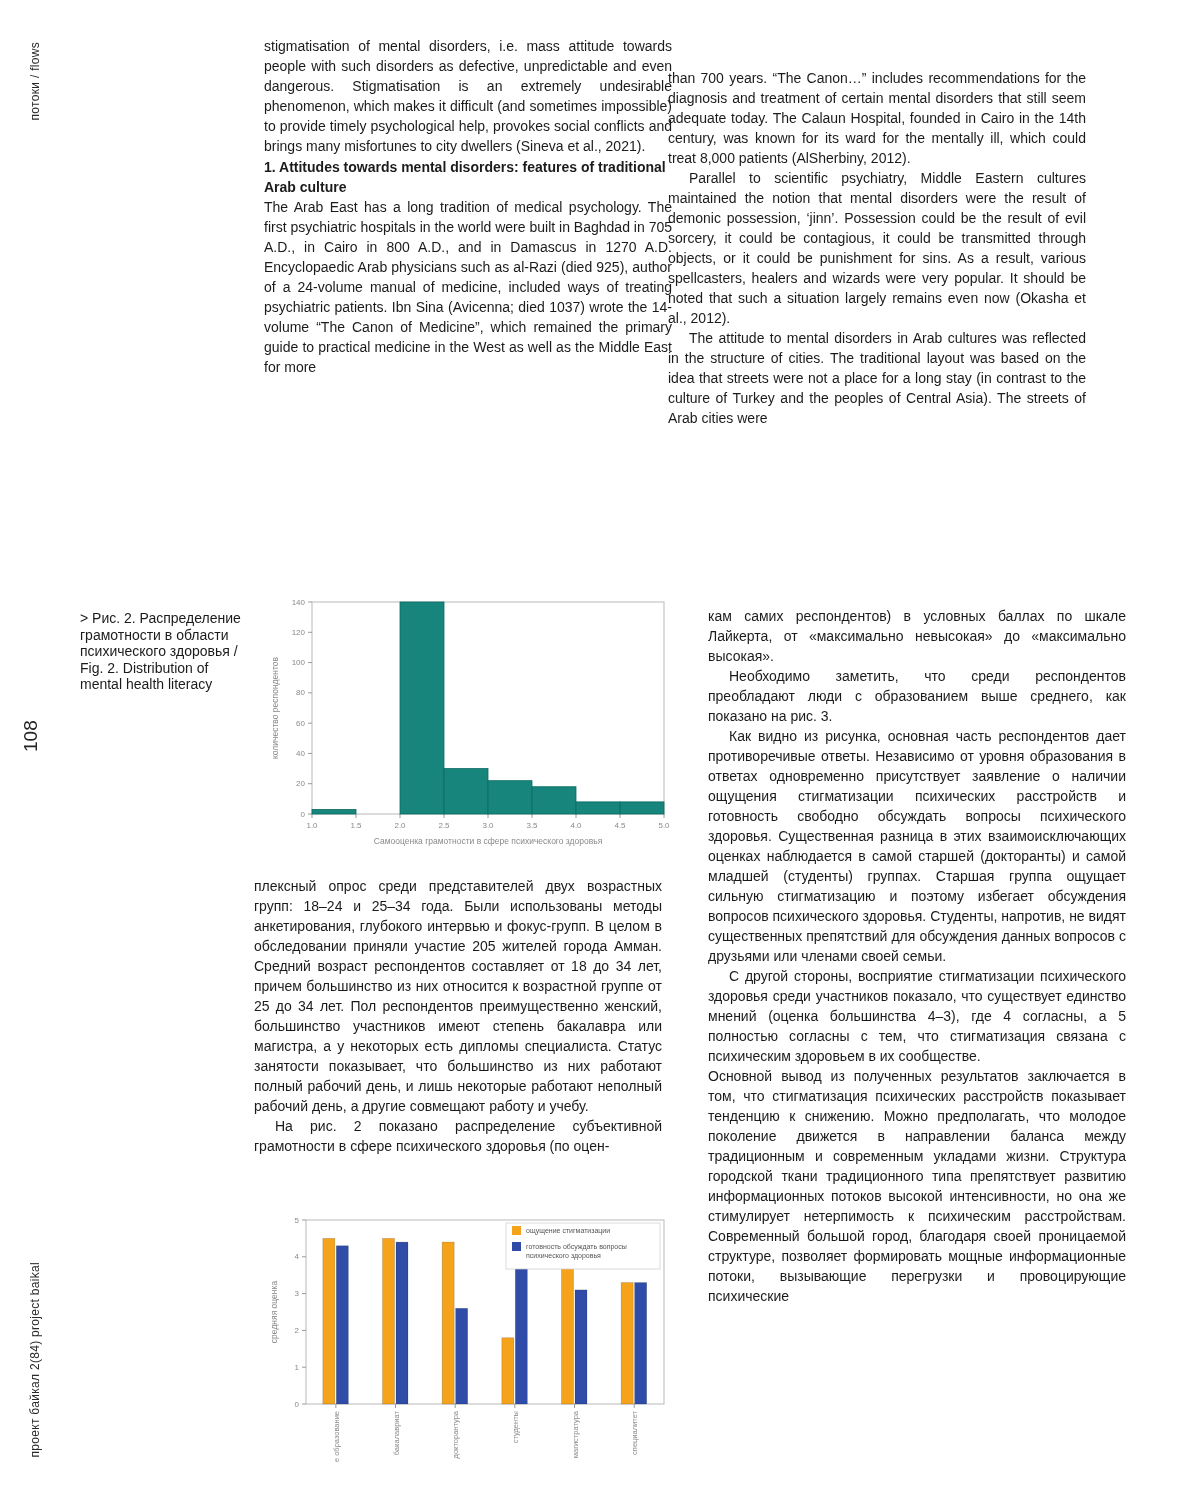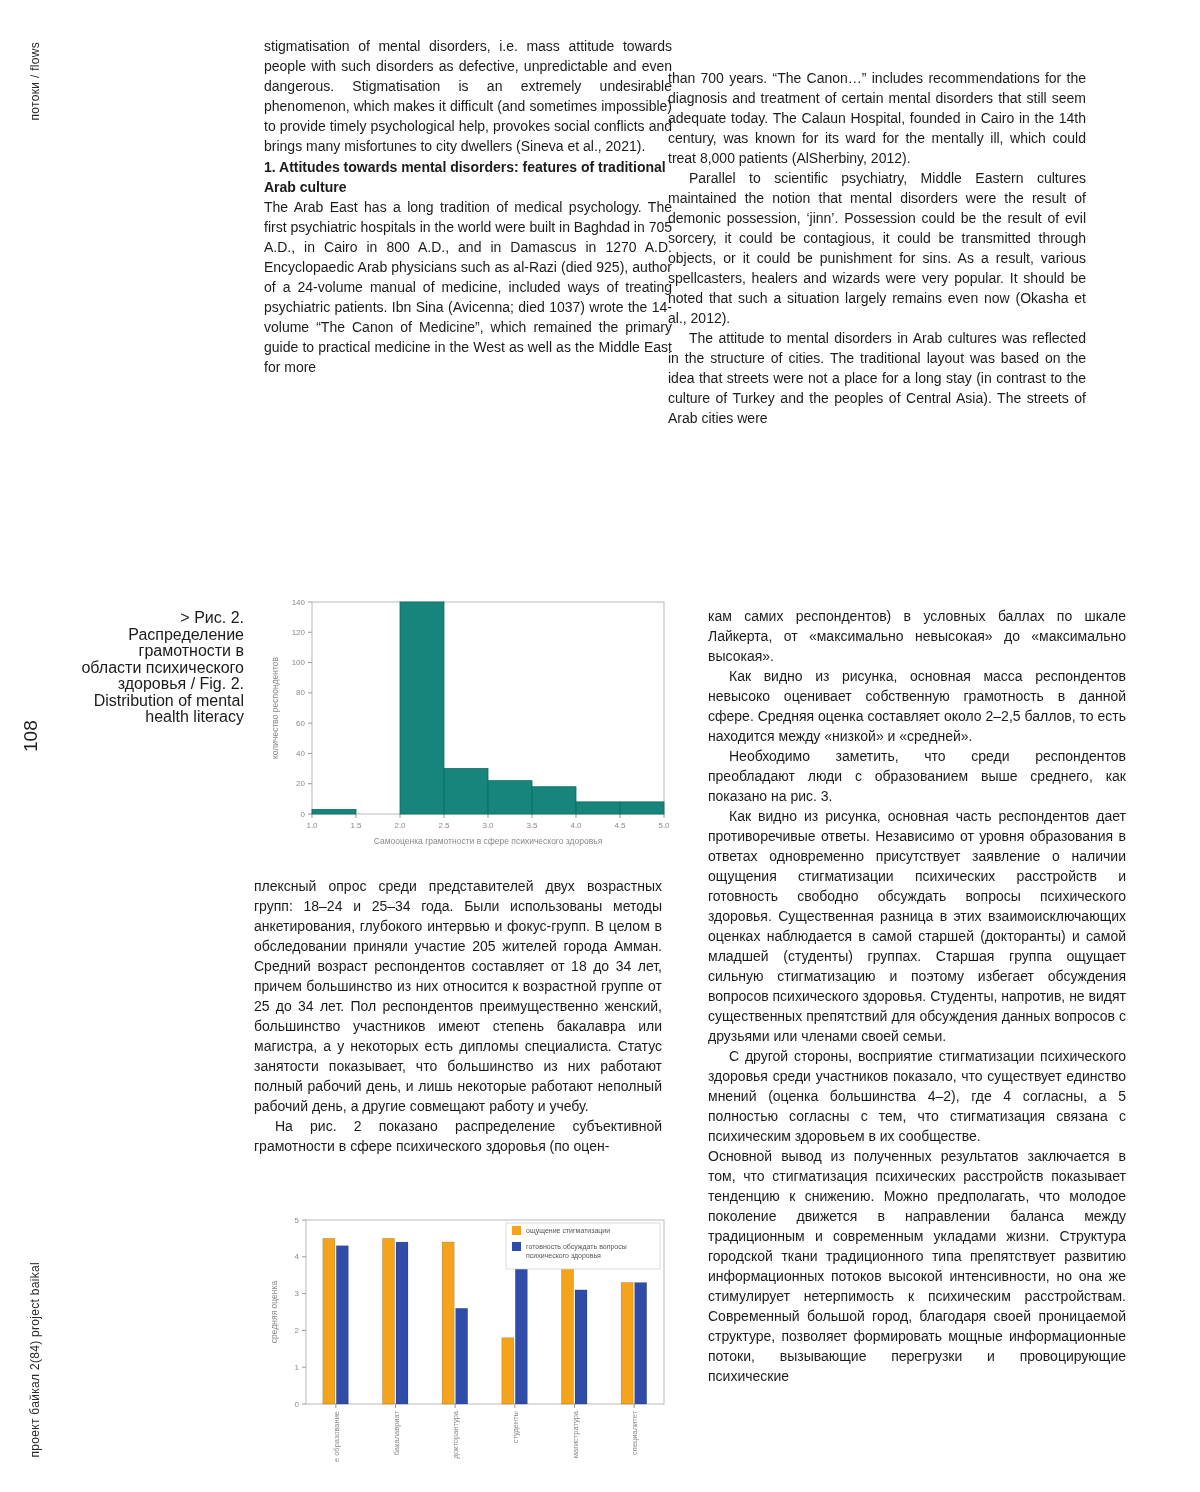--- a/index.html
+++ b/index.html
@@ -2,21 +2,21 @@
 <html><head>
 <meta charset="utf-8">
 <style>
   html,body{margin:0;padding:0;background:#ffffff;}
   .page{position:relative;width:1200px;height:1492px;background:#ffffff;
         font-family:"Liberation Sans",sans-serif;color:#1b1b1b;overflow:hidden;}
   .col{position:absolute;text-align:justify;font-size:14px;line-height:20px;}
   .col p{margin:0;}
   .col p.ind{text-indent:21px;}
   .col p.hd{font-weight:700;text-align:left;margin-top:1px;}
-  .caption{position:absolute;width:164px;font-size:16px;line-height:16.5px;text-align:right;color:#1b1b1b;}
+  .caption{position:absolute;width:164px;font-size:14px;line-height:16.5px;text-align:left;color:#1b1b1b;}
   .vert{position:absolute;writing-mode:vertical-rl;transform:rotate(180deg);
         font-size:12px;color:#2a2a2a;letter-spacing:0.3px;}
   .pagenum{position:absolute;left:20px;top:752px;transform:rotate(-90deg);
         transform-origin:0 0;font-size:19px;color:#222;}
   .chart{position:absolute;}
 </style>
 </head>
 <body>
 
 <div class="page">
@@ -85,24 +85,23 @@
         <text x="12" y="116" font-size="8.5" fill="#8a8a8a" text-anchor="middle" transform="rotate(-90 12 116)">количество респондентов</text>
       </svg></div>
 
   <div class="col" style="left:254px;top:876px;width:408px;">
     <p>плексный опрос среди представителей двух возрастных групп: 18–24 и 25–34 года. Были использованы методы анкетирования, глубокого интервью и фокус-групп. В целом в обследовании приняли участие 205 жителей города Амман. Средний возраст респондентов составляет от 18 до 34 лет, причем большинство из них относится к возрастной группе от 25 до 34 лет. Пол респондентов преимущественно женский, большинство участников имеют степень бакалавра или магистра, а у некоторых есть дипломы специалиста. Статус занятости показывает, что большинство из них работают полный рабочий день, и лишь некоторые работают неполный рабочий день, а другие совмещают работу и учебу.</p>
     <p class="ind">На рис. 2 показано распределение субъективной грамотности в сфере психического здоровья (по оцен-</p>
   </div>
 
   <div class="col" style="left:708px;top:606px;width:418px;">
     <p>кам самих респондентов) в условных баллах по шкале Лайкерта, от «максимально невысокая» до «максимально высокая».</p>
-    <p class="ind">Как видно из рисунка, основная масса респондентов невысоко оценивает собственную грамотность в данной сфере. Средняя оценка составляет около 2–2,5 баллов, то есть находится между «низкой» и «средней».</p>
     <p class="ind">Необходимо заметить, что среди респондентов преобладают люди с образованием выше среднего, как показано на рис. 3.</p>
     <p class="ind">Как видно из рисунка, основная часть респондентов дает противоречивые ответы. Независимо от уровня образования в ответах одновременно присутствует заявление о наличии ощущения стигматизации психических расстройств и готовность свободно обсуждать вопросы психического здоровья. Существенная разница в этих взаимоисключающих оценках наблюдается в самой старшей (докторанты) и самой младшей (студенты) группах. Старшая группа ощущает сильную стигматизацию и поэтому избегает обсуждения вопросов психического здоровья. Студенты, напротив, не видят существенных препятствий для обсуждения данных вопросов с друзьями или членами своей семьи.</p>
-    <p class="ind">С другой стороны, восприятие стигматизации психического здоровья среди участников показало, что существует единство мнений (оценка большинства 4–2), где 4 согласны, а 5 полностью согласны с тем, что стигматизация связана с психическим здоровьем в их сообществе.</p>
+    <p class="ind">С другой стороны, восприятие стигматизации психического здоровья среди участников показало, что существует единство мнений (оценка большинства 4–3), где 4 согласны, а 5 полностью согласны с тем, что стигматизация связана с психическим здоровьем в их сообществе.</p>
     <p>Основной вывод из полученных результатов заключается в том, что стигматизация психических расстройств показывает тенденцию к снижению. Можно предполагать, что молодое поколение движется в направлении баланса между традиционным и современным укладами жизни. Структура городской ткани традиционного типа препятствует развитию информационных потоков высокой интенсивности, но она же стимулирует нетерпимость к психическим расстройствам. Современный большой город, благодаря своей проницаемой структуре, позволяет формировать мощные информационные потоки, вызывающие перегрузки и провоцирующие психические</p>
   </div>
 
   <div class="chart" style="left:266px;top:1206px;"><svg width="406" height="256" viewBox="0 0 406 256">
         <rect x="40" y="14" width="358" height="184" fill="#ffffff" stroke="#b9b9b9"></rect>
         <line x1="36" y1="198" x2="40" y2="198" stroke="#9a9a9a"></line>
         <text x="33" y="200.5" font-size="8" fill="#8a8a8a" text-anchor="end">0</text>
         <line x1="36" y1="161.2" x2="40" y2="161.2" stroke="#9a9a9a"></line>
         <text x="33" y="163.7" font-size="8" fill="#8a8a8a" text-anchor="end">1</text>
         <line x1="36" y1="124.39999999999999" x2="40" y2="124.39999999999999" stroke="#9a9a9a"></line>

